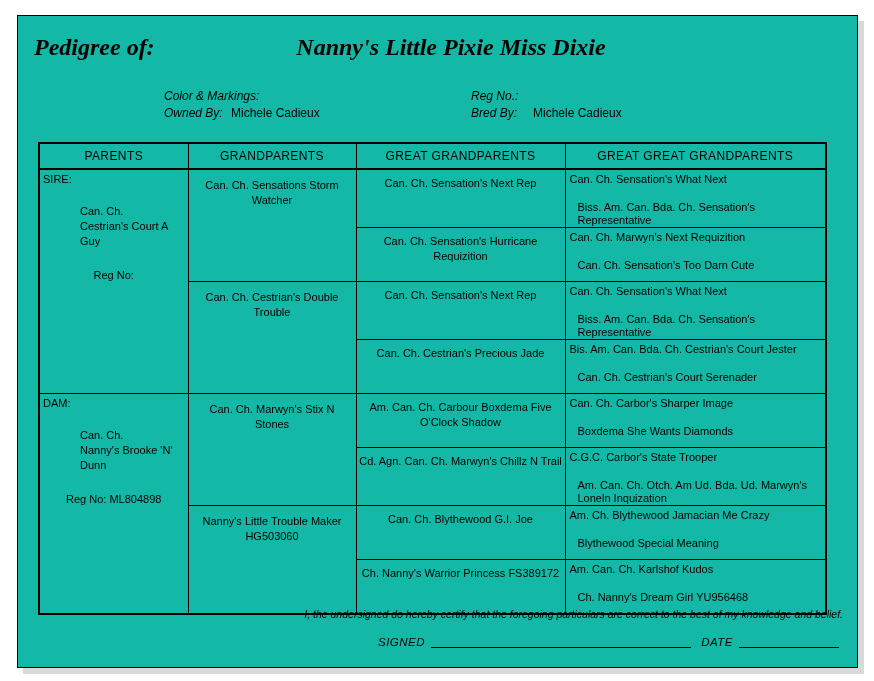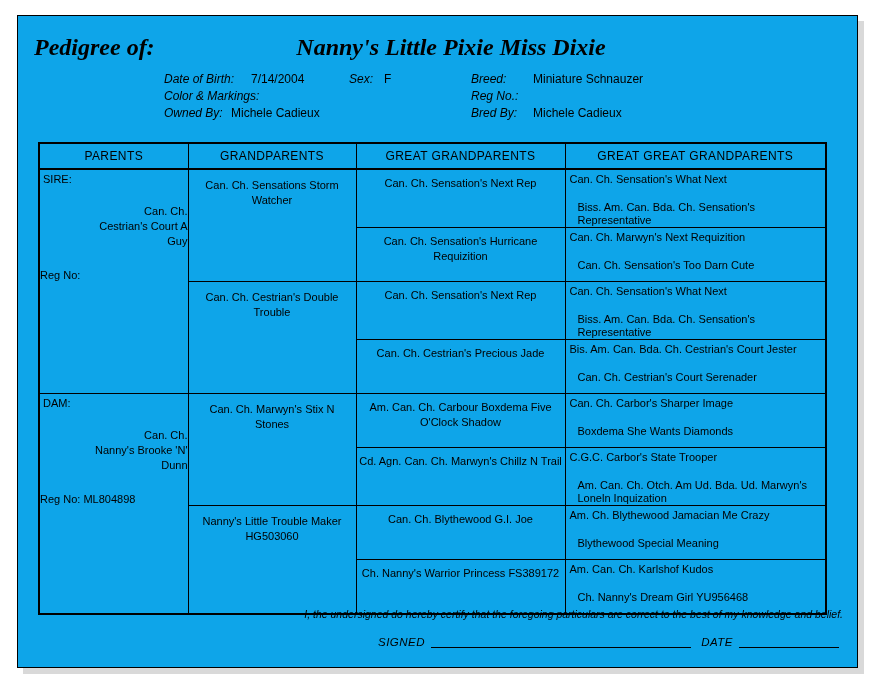--- a/index.html
+++ b/index.html
@@ -1,20 +1,20 @@
 <!DOCTYPE html>
 <html><head>
 <meta charset="utf-8">
 <style>
   * { margin:0; padding:0; box-sizing:border-box; }
   html,body { width:874px; height:681px; background:#ffffff; overflow:hidden;
               font-family:"Liberation Sans", sans-serif; color:#000; }
   .page {
     position:absolute; left:17px; top:15px; width:841px; height:653px;
-    background:#0ea5e9; border:1px solid #000;
+    background:#14b8a6; border:1px solid #000;
     box-shadow:6px 6px 0 0 #d9d9d9;
   }
   
   .title-label {
     position:absolute; left:16px; top:18px;
     font-family:"Liberation Serif", serif; font-style:italic; font-weight:bold;
     font-size:24px;
   }
   .dog-name {
     position:absolute; left:230px; top:18px; width:406px; text-align:center;
@@ -32,22 +32,22 @@
     font-size:11px; line-height:14px;
   }
   .pedigree th, .pedigree td { border:1px solid #000; vertical-align:top; overflow:hidden; }
   .pedigree th {
     height:26px; font-weight:normal; font-size:12px; letter-spacing:0.4px;
     text-align:center; vertical-align:middle; border-bottom:2px solid #000;
   }
   .pedigree tr.r { height:54px; }
   td.parent { position:relative; }
   .parent-label { text-align:left; padding:2px 0 0 3px; font-size:11px; }
-  .parent-name { text-align:right; margin-top:18px; line-height:15px;padding-left:40px; }
-  .parent-reg  { text-align:left; margin-top:19px; }
+  .parent-name { text-align:left; margin-top:18px; line-height:15px;padding-left:40px; }
+  .parent-reg  { text-align:center; margin-top:19px; }
   td.gp  { text-align:center; padding:8px 4px 0 4px; line-height:15px; }
   td.ggp { text-align:center; padding:6px 2px 0 2px; line-height:15px; }
   td.gggp { text-align:left; padding:3px 4px 0 4px; line-height:13px; }
   td.gggp .g2 { margin-top:15px;margin-left:8px; }
   
   .certification {
     position:absolute; left:240px; right:14px; top:592px; text-align:right;
     font-style:italic; font-size:10.5px; white-space:nowrap;
   }
   .sign-row {
@@ -60,28 +60,20 @@
   .uline2 { width:100px; border-bottom:1px solid #000; height:14px; }
 </style>
 </head>
 <body>
 
 <div class="page">
 
   <div class="title-label">Pedigree of:</div>
   <div class="dog-name">Nanny's Little Pixie Miss Dixie</div>
 
-  <div class="info-row" style="top:56px">
-    <span class="lbl" style="left:146px">Date of Birth:</span>
-    <span style="left:233px">7/14/2004</span>
-    <span class="lbl" style="left:331px">Sex:</span>
-    <span style="left:366px">F</span>
-    <span class="lbl" style="left:453px">Breed:</span>
-    <span style="left:515px">Miniature Schnauzer</span>
-  </div>
   <div class="info-row" style="top:73px">
     <span class="lbl" style="left:146px">Color &amp; Markings:</span>
     <span style="left:248px"></span>
     <span class="lbl" style="left:453px">Reg No.:</span>
     <span style="left:515px"></span>
   </div>
   <div class="info-row" style="top:90px">
     <span class="lbl" style="left:146px">Owned By:</span>
     <span style="left:213px">Michele Cadieux</span>
     <span class="lbl" style="left:453px">Bred By:</span>

